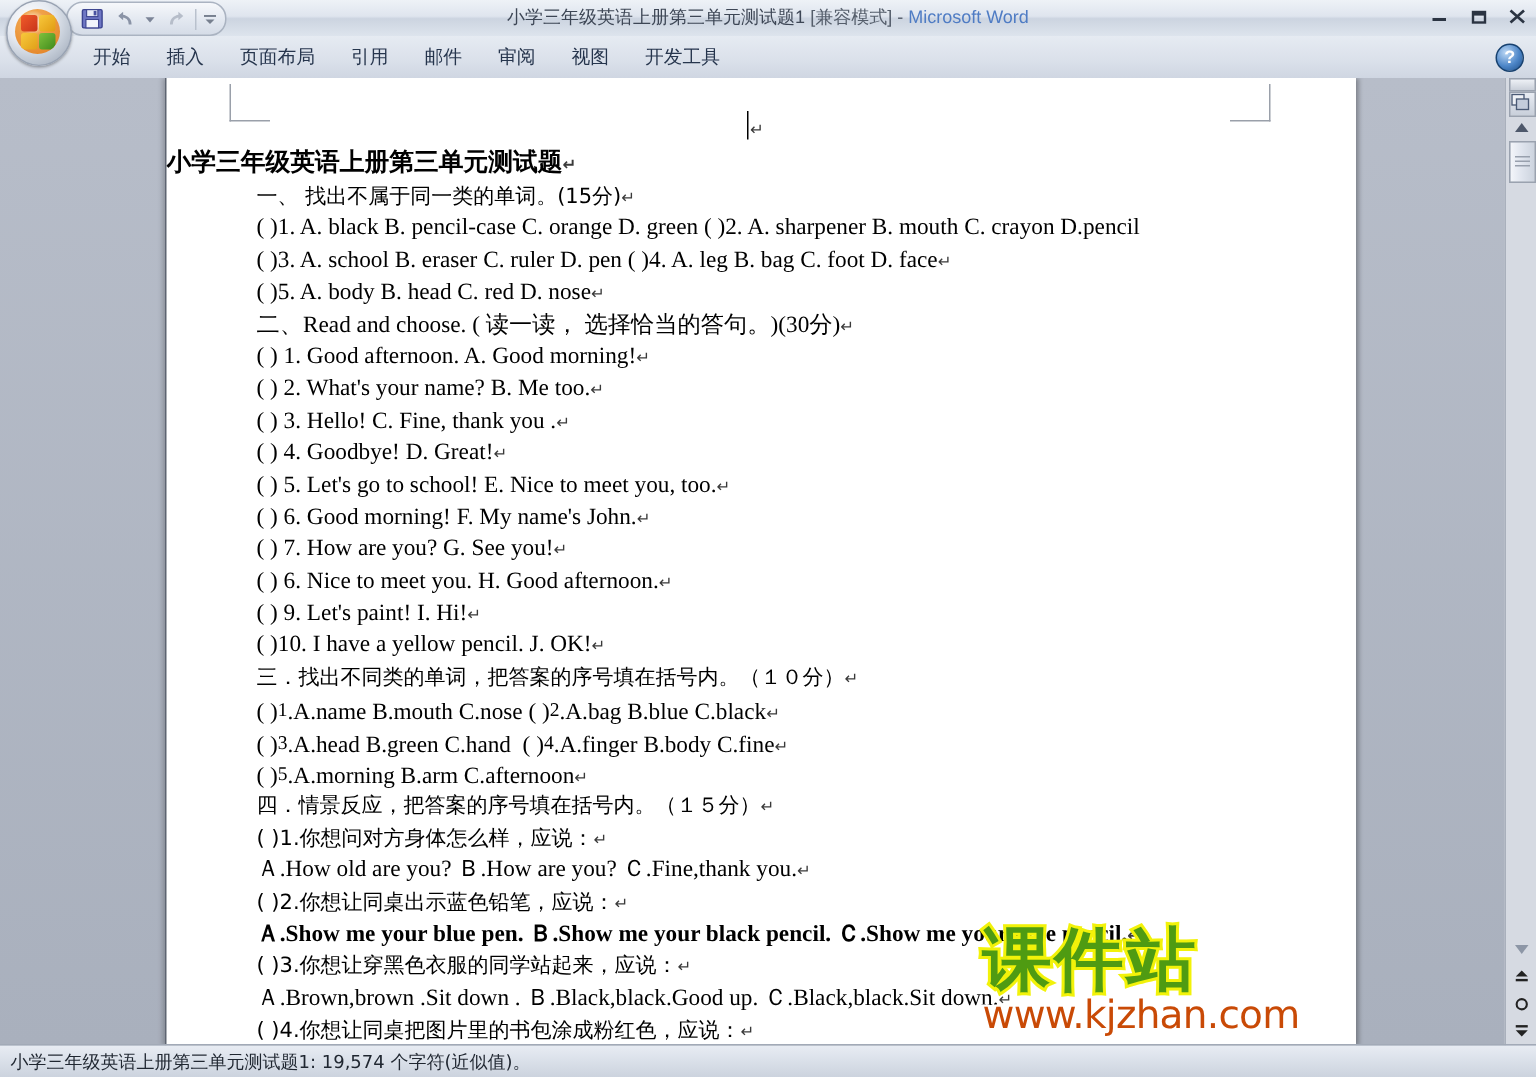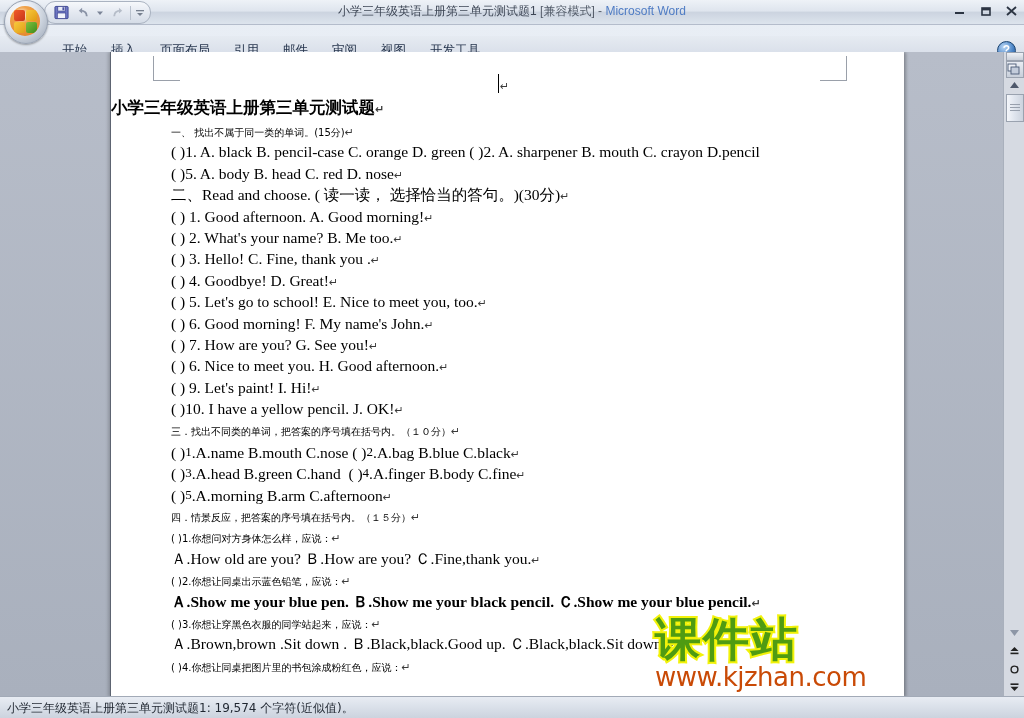--- a/index.html
+++ b/index.html
@@ -71,21 +71,21 @@
     z-index: 5;
   }
   .qat-btn {
     width: 20px; height: 18px; display:flex; align-items:center; justify-content:center;
     border-radius: 2px;
   }
   .qat-sep { width: 1px; height: 14px; background: #b9c1cd; margin: 0 1px; }
 
   
   .ribbon {
-    position: absolute; left: 0; top: 36px; width: 1024px; height: 28px;
+    position: absolute; left: 0; top: 24px; width: 1024px; height: 28px;
     background: linear-gradient(to bottom,#e6ebf2 0%, #dae0ea 60%, #cfd6e2 100%);
     border-bottom: 1px solid #9aa4b4;
   }
   .tabs {
     position: absolute; left: 50px; top: 0; height: 28px;
     display: flex; align-items: center;
   }
   .tab {
     font-size: 12.5px; color: #26354d; padding: 0 12px; line-height: 28px;
     white-space: nowrap;
@@ -137,21 +137,21 @@
     white-space: nowrap;
     padding-left: 60px;
     line-height: 21.4px;
     height: 21.4px;
   }
   .doc .title-line {
     text-align: left; font-weight: bold; font-size: 16.5px;
     padding-left: 0; line-height: 24px; height: 24px;
     font-family: "DejaVu Sans", sans-serif;
   }
-  .cjk { font-family: "DejaVu Sans", sans-serif; font-size: 10px; }
+  .cjk { font-family: "DejaVu Sans", sans-serif; font-size: 14px; }
   .pil { color: #3a3a3a; font-size: 11px; font-family: "DejaVu Sans", sans-serif; }
   .sup { font-size: 13px; vertical-align: 2px; }
   .indent1 { padding-left: 78px; }
   .indent2 { padding-left: 92px; font-weight: bold; }
 
   
   .watermark {
     position: absolute; left: 655px; top: 562px; width: 260px; height: 88px;
     z-index: 9; pointer-events: none;
   }
@@ -323,20 +323,21 @@
       <div class="caret-pilcrow pil">↵</div>
 
       <div class="doc">
 
         <div class="ln title-line">
           <span>小学三年级英语上册第三单元测试题</span><span class="pil">↵</span>
         </div>
 
         <div class="ln"><span class="cjk">一、   找出不属于同一类的单词。(15分)</span><span class="pil">↵</span></div>
         <div class="ln"><span>(  )1. A. black B. pencil-case C. orange D. green  (  )2. A. sharpener B. mouth C. crayon D.pencil</span><span class="pil"></span></div>
+        <div class="ln"><span>(  )3. A. school B. eraser C. ruler D. pen  (  )4.  A. leg  B. bag  C. foot  D. face</span><span class="pil">↵</span></div>
         <div class="ln"><span>(   )5.  A. body   B. head    C. red    D. nose</span><span class="pil">↵</span></div>
         <div class="ln"><span>二、Read and choose. ( 读一读， 选择恰当的答句。)(30分)</span><span class="pil">↵</span></div>
         <div class="ln"><span>(   ) 1. Good afternoon.          A.  Good morning!</span><span class="pil">↵</span></div>
         <div class="ln"><span>(   ) 2. What's your name?        B.  Me too.</span><span class="pil">↵</span></div>
         <div class="ln"><span>(   ) 3. Hello!                C.  Fine, thank you .</span><span class="pil">↵</span></div>
         <div class="ln"><span>(   ) 4. Goodbye!             D.  Great!</span><span class="pil">↵</span></div>
         <div class="ln"><span>(   ) 5. Let's go to school!        E.  Nice to meet you, too.</span><span class="pil">↵</span></div>
         <div class="ln"><span>(   ) 6. Good morning!         F.  My name's John.</span><span class="pil">↵</span></div>
         <div class="ln"><span>(   ) 7. How are you?         G. See you!</span><span class="pil">↵</span></div>
         <div class="ln"><span>(   ) 6. Nice to meet you.        H.  Good afternoon.</span><span class="pil">↵</span></div>

